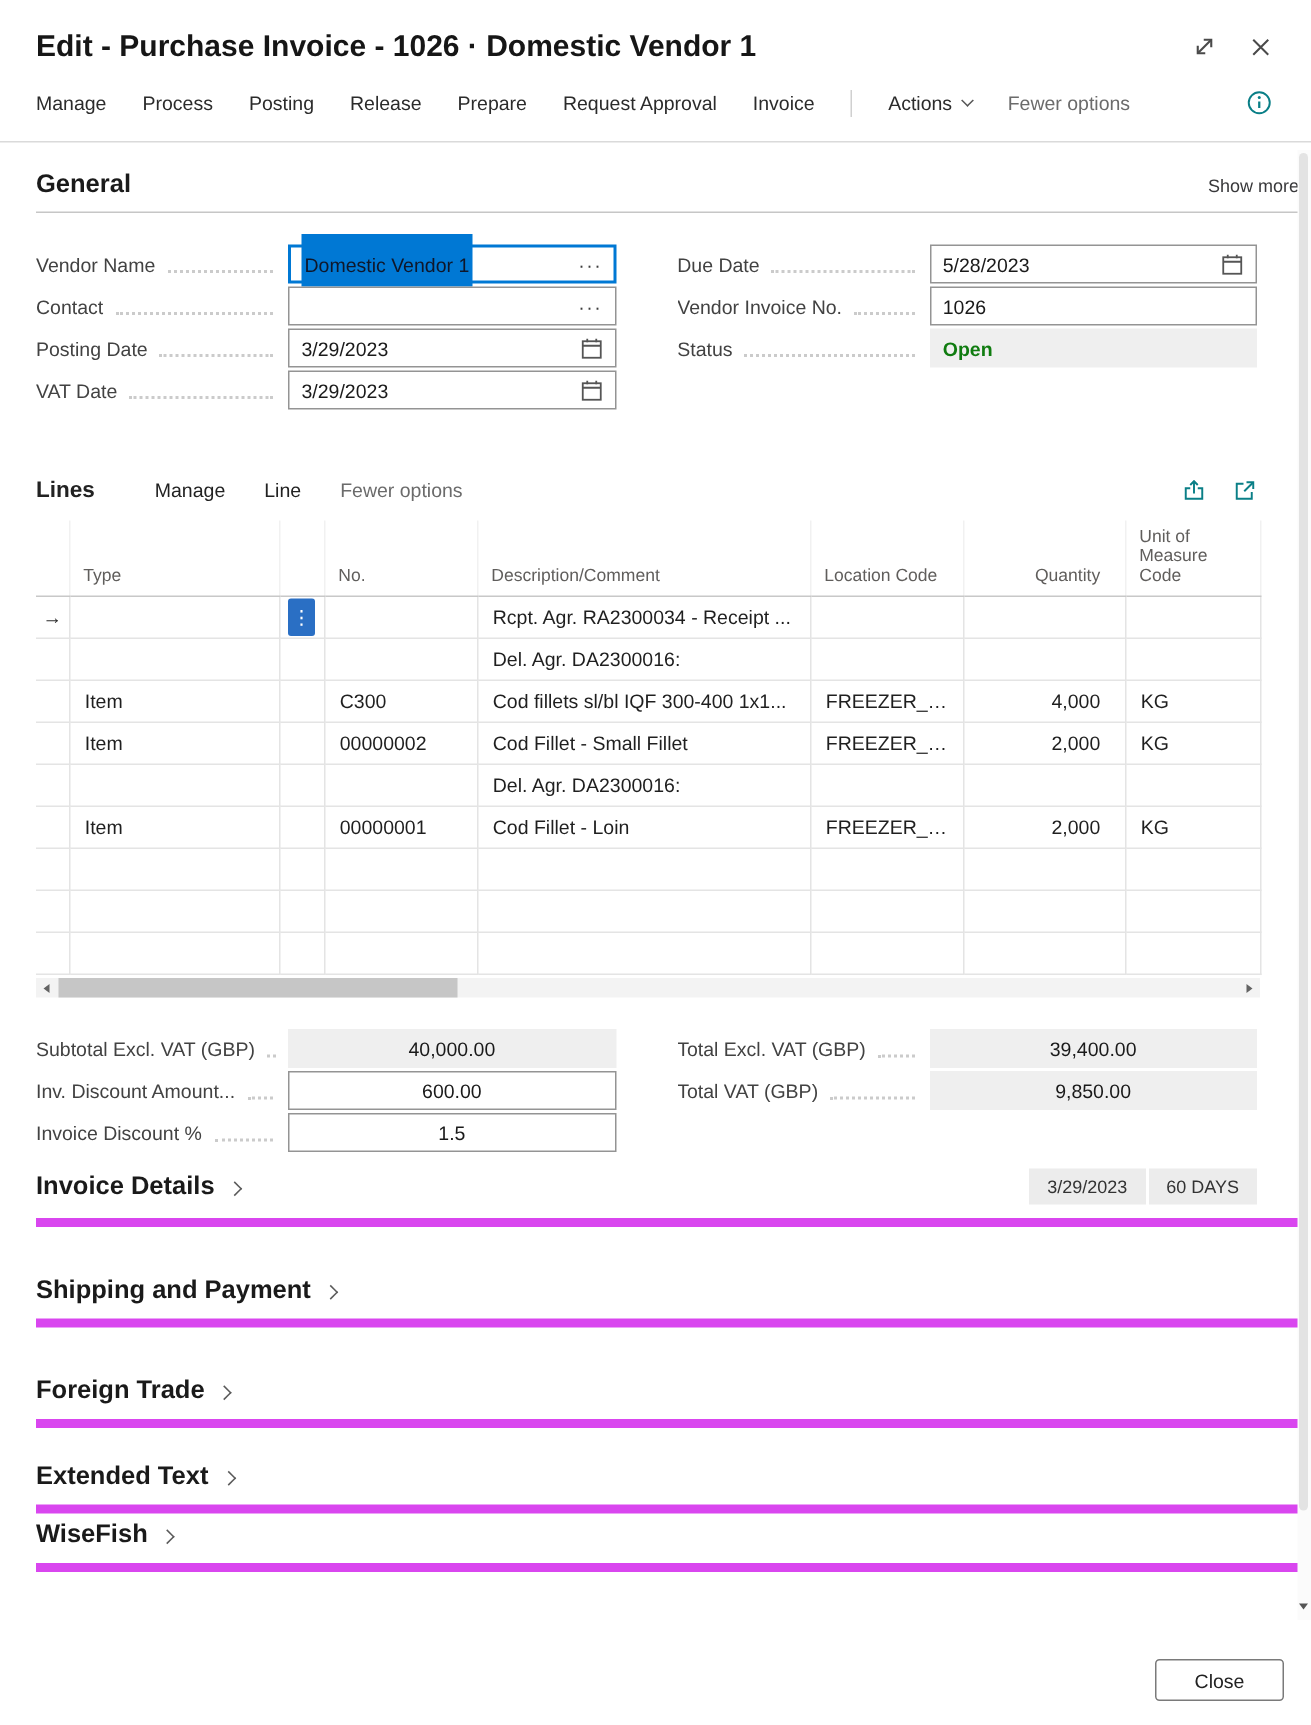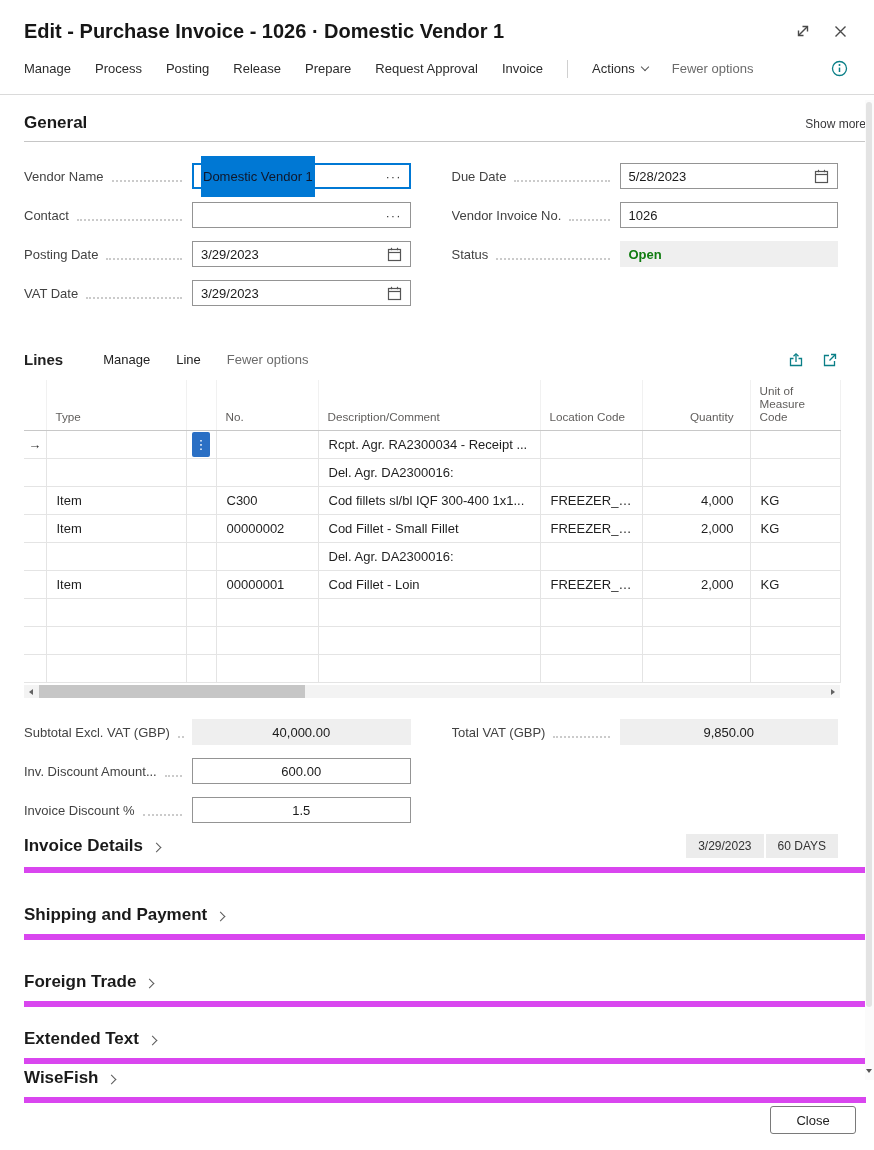--- a/index.html
+++ b/index.html
@@ -22,21 +22,21 @@
   .chev-down { display: inline-block; width: 6px; height: 6px; border-right: 1px solid #555;
                border-bottom: 1px solid #555; transform: rotate(45deg); margin: -3px 0 0 7px; }
   .info { margin-left: auto; }
   
   .section-head { display: flex; align-items: baseline; justify-content: space-between;
                   margin: 18px 8px 0 24px; padding-bottom: 8px; border-bottom: 1px solid #c6c6c6; }
   .section-title { font-size: 17px; font-weight: 700; color: #1a1a1a; cursor: pointer; }
   .show-more { font-size: 12px; color: #39393b; cursor: pointer; }
   
   .form-grid { display: flex; gap: 41px; margin: 20px 36px 0 24px; }
-  .form-col { flex: 1; display: flex; flex-direction: column; gap: 11px; }
+  .form-col { flex: 1; display: flex; flex-direction: column; }
   .field-row { display: flex; align-items: center; height: 28px; }
   .flabel { width: 168px; flex: none; display: flex; align-items: center; color: #424242; font-size: 13px; overflow: hidden; white-space: nowrap; }
   .leader { flex: 1; min-width: 6px; height: 0; border-bottom: 2px dotted #cbcbcb; margin: 9px 10px 0 8px; }
   .fcontrol { flex: 1; height: 26px; display: flex; align-items: center; font-size: 13px; color: #1a1a1a; }
   .input { border: 1px solid #949494; background: #fff; padding: 0 8px; }
   .input.focused { border: 2px solid #0078d4; padding: 0 7px; }
   .readonly { background: #efefef; border: none; padding: 0 9px; }
   .num { justify-content: center; }
   .sel-text { background: #0078d4; color: #0f172a; padding: 13px 2px; }
   .status-open { color: #107c10; font-weight: 700; }
@@ -416,20 +416,29 @@
       </div>
       <div class="fcontrol input num">
         <span>1.5</span>
       </div>
     </div>
   </div>
 
   <div class="form-col">
     <div class="field-row">
       <div class="flabel">
+        <span>Total Excl. VAT (GBP)</span>
+        <span class="leader"></span>
+      </div>
+      <div class="fcontrol readonly num">
+        <span>39,400.00</span>
+      </div>
+    </div>
+    <div class="field-row">
+      <div class="flabel">
         <span>Total VAT (GBP)</span>
         <span class="leader"></span>
       </div>
       <div class="fcontrol readonly num">
         <span>9,850.00</span>
       </div>
     </div>
   </div>
 </div>
 

